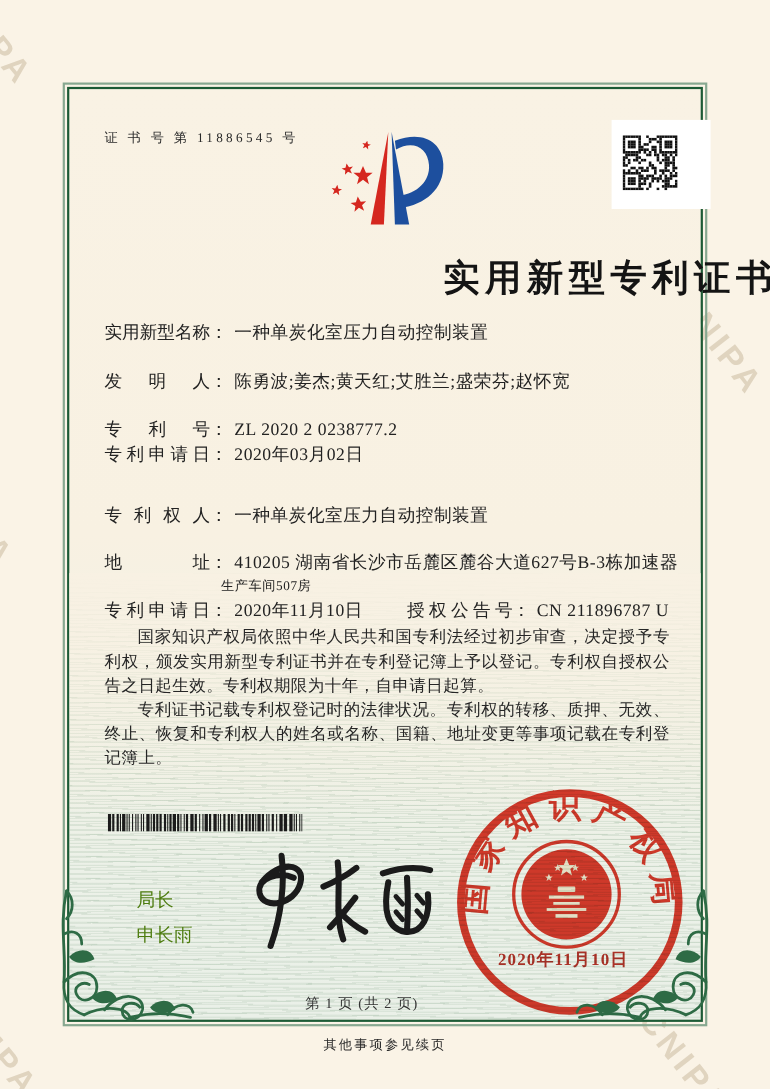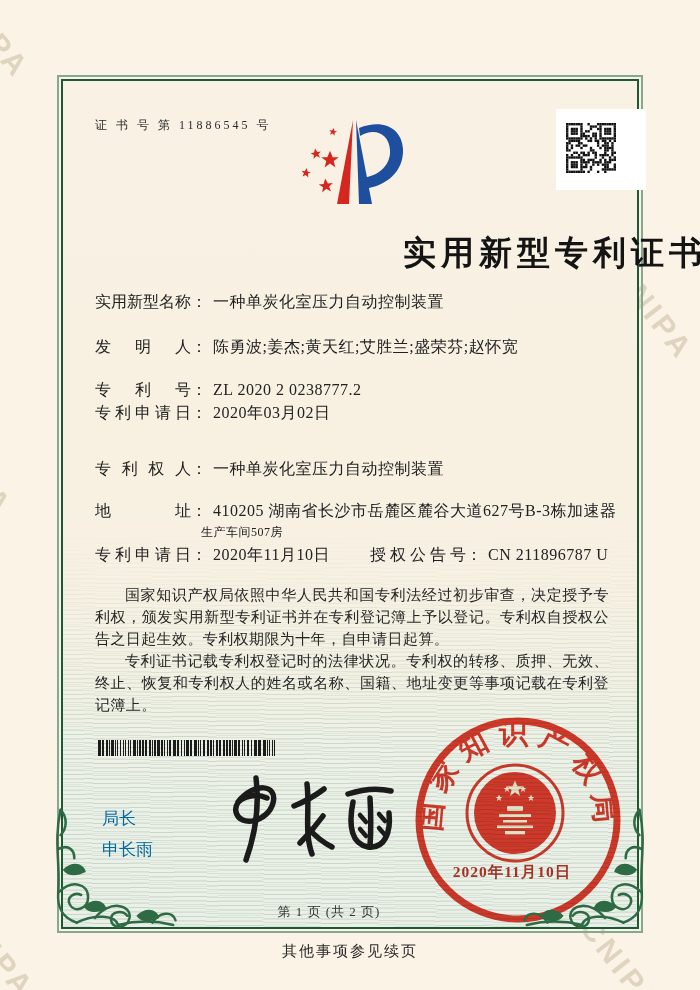--- a/index.html
+++ b/index.html
@@ -35,33 +35,33 @@
   
   .field{position:absolute;left:95px;font-size:16px;color:#222;white-space:nowrap;}
   .flabel{display:inline-block;width:96px;text-align:justify;text-align-last:justify;
           vertical-align:top;}
   .fcolon{display:inline-block;}
   .fvalue{display:inline-block;margin-left:6px;letter-spacing:0.5px;}
   .addr2{position:absolute;left:201px;top:524px;font-size:12px;color:#222;letter-spacing:0.5px;}
   .grant-no-group{position:absolute;left:275px;top:0;}
 
   
-  .paras{position:absolute;left:95px;top:584px;width:514px;font-size:15px;line-height:22px;
+  .paras{position:absolute;left:95px;top:569px;width:514px;font-size:15px;line-height:22px;
          color:#262626;letter-spacing:0.4px;text-align:justify;}
   .paras p{margin:0;text-indent:2em;}
 
   
   .barcode{position:absolute;left:98px;top:740px;fill:#1b1b1b;}
-  .signer{position:absolute;left:102px;top:803px;font-size:17px;line-height:31px;color:#0369a1;}
+  .signer{position:absolute;left:124px;top:803px;font-size:17px;line-height:31px;color:#4d7c0f;}
   .signature{position:absolute;left:210px;top:770px;}
   .seal{position:absolute;left:408px;top:710px;mix-blend-mode:multiply;opacity:0.93;}
   .page-info{position:absolute;left:57px;top:903px;width:544px;text-align:center;
              font-size:13px;color:#333;letter-spacing:1px;}
   .foot-note{position:absolute;left:0;top:942px;width:700px;text-align:center;
-             font-size:15px;color:#2a2a2a;letter-spacing:2px;}
+             font-size:12px;color:#2a2a2a;letter-spacing:2px;}
 
   .orn{position:absolute;width:138px;height:138px;}
   .orn-l{left:49px;top:803px;}
   .orn-r{left:513px;top:803px;transform:scaleX(-1);}
 </style>
 </head>
 <body>
 
 <div class="sheet">
 

